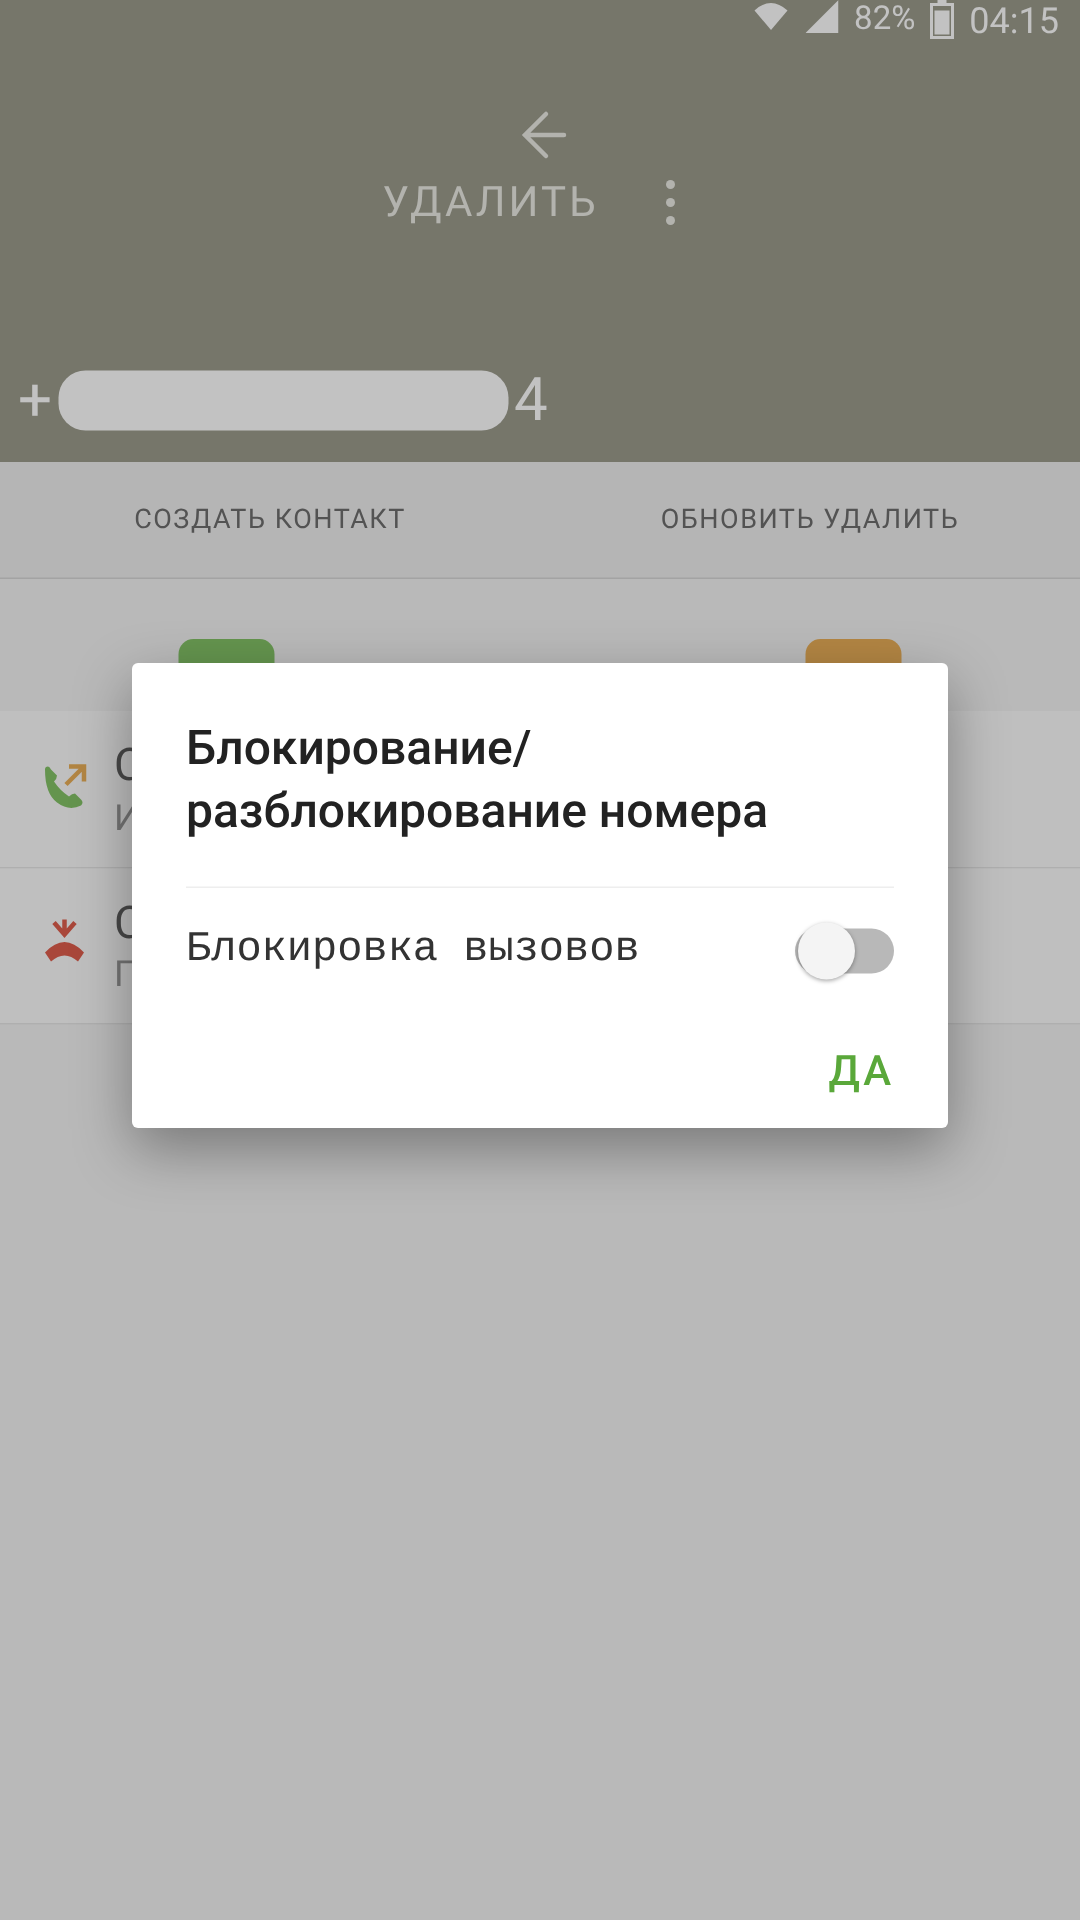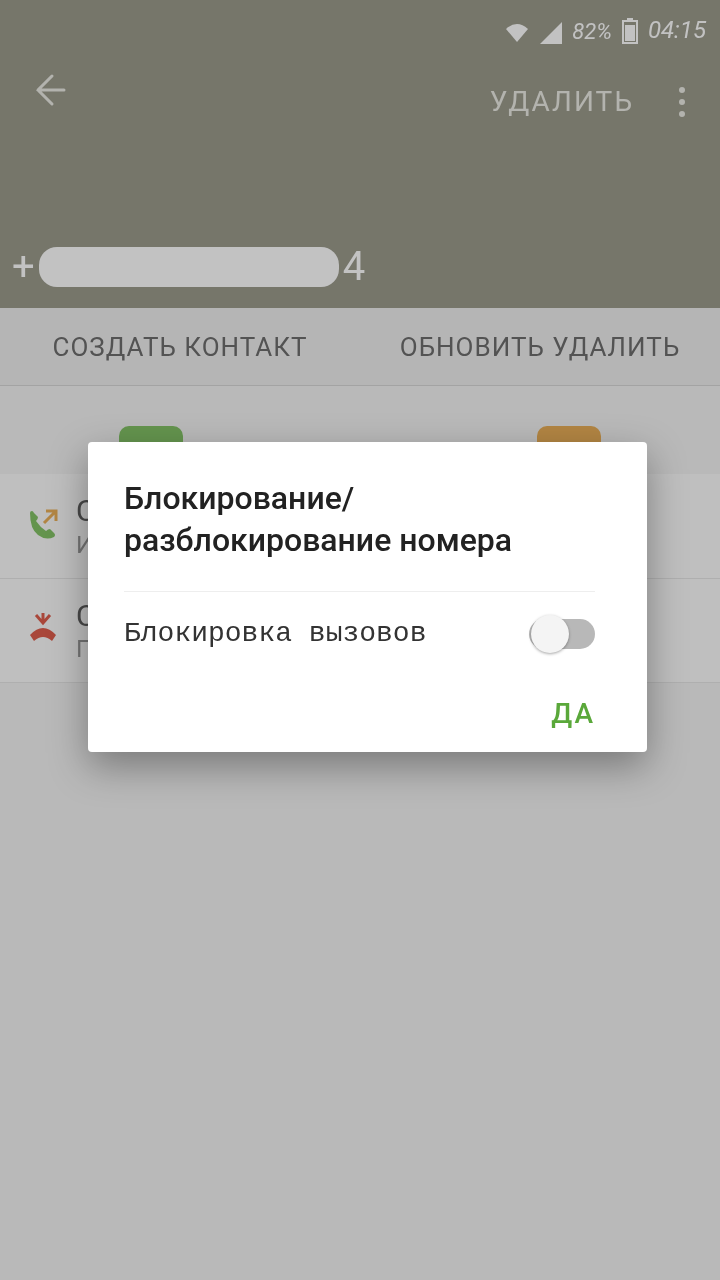--- a/index.html
+++ b/index.html
@@ -2,53 +2,53 @@
 <html><head>
 <meta charset="utf-8">
 <style>
   * { box-sizing: border-box; margin: 0; padding: 0; }
   html, body { width: 720px; height: 1280px; overflow: hidden; font-family: Roboto, Arial, sans-serif; }
   body { background: #f2f2f2; position: relative; }
 
   .scrim { position: absolute; inset: 0; background: rgba(80,80,80,0.35); z-index: 5; }
 
   
-  .statusbar { height: 44px; background: #8a8a79; display: flex; align-items: flex-end; justify-content: flex-end; padding: 0 14px; gap: 10px; color: #fff; font-size: 24px; font-style: italic; }
+  .statusbar { height: 44px; background: #8a8a79; display: flex; align-items: flex-start; justify-content: flex-end; padding: 0 14px; gap: 10px; color: #fff; font-size: 24px; }
   .statusbar .pct { font-size: 22px; }
   .statusbar svg { display: block; }
 
   
   .header { height: 264px; background: #8a8a79; position: relative; color: #fff; }
-  .header-top { display: flex; align-items: flex-end; justify-content: space-between; padding: 18px 20px 0 20px; }
+  .header-top { display: flex; align-items: center; justify-content: space-between; padding: 18px 20px 0 20px; flex-direction: column; }
   .back-btn { width: 56px; height: 56px; display: flex; align-items: center; justify-content: center; }
   .header-right { display: flex; align-items: center; gap: 30px; }
   .delete-btn { font-size: 28px; letter-spacing: 2px; color: #e8e8e0; }
   .more-btn { width: 36px; display: flex; flex-direction: column; align-items: center; gap: 6px; }
   .more-btn span { width: 6px; height: 6px; border-radius: 50%; background: #e8e8e0; }
   .phone-line { position: absolute; left: 12px; bottom: 18px; display: flex; align-items: center; color: #fff; font-size: 40px; }
   .redact { width: 300px; height: 40px; background: #fff; border-radius: 18px; display: inline-block; margin: 0 4px; }
 
   
   .tabrow { height: 78px; background: #ececec; display: flex; border-bottom: 1px solid #d0d0d0; }
-  .tab { flex: 1; display: flex; align-items: center; justify-content: center; font-size: 26px; letter-spacing: 1px; color: #555; }
+  .tab { flex: 1; display: flex; align-items: center; justify-content: center; font-size: 18px; letter-spacing: 1px; color: #555; }
 
   
   .actionrow { height: 88px; display: flex; align-items: flex-end; justify-content: space-around; padding: 0 40px; }
   .chip { width: 64px; height: 48px; border-radius: 10px; position: relative; }
   .chip.green { background: #6fb84e; }
   .chip.greentri { width: 0; height: 0; border-left: 18px solid transparent; border-right: 18px solid transparent; border-bottom: 30px solid #6fb84e; border-radius: 0; }
   .chip.orange { background: #e6a23c; }
 
   
   .logrow { display: flex; align-items: center; gap: 16px; padding: 18px 26px; border-bottom: 1px solid #e2e2e2; background: #fafafa; }
   .logrow .txt { font-size: 30px; color: #444; line-height: 1.25; }
   .logrow .txt small { display: block; font-size: 24px; color: #888; }
 
   
-  .dialog { position: absolute; z-index: 10; left: 88px; right: 73px; top: 442px; background: #fff; border-radius: 4px; box-shadow: 0 14px 38px rgba(0,0,0,0.35); padding: 36px 52px 22px 36px; }
+  .dialog { position: absolute; z-index: 10; left: 88px; right: 88px; top: 442px; background: #fff; border-radius: 4px; box-shadow: 0 14px 38px rgba(0,0,0,0.35); padding: 36px 36px 22px 36px; }
   .dialog-title { font-size: 32px; font-weight: 500; color: #222; line-height: 1.3; margin-bottom: 30px; }
   .dlg-row { display: flex; align-items: center; justify-content: space-between; padding: 26px 0; border-top: 1px solid #eee; font-family: Liberation Mono, monospace; }
   .dlg-row:first-of-type { border-top: none; }
   .dlg-row .lbl { font-size: 28px; color: #333; }
   .toggle { width: 66px; height: 30px; background: #b8b8b8; border-radius: 15px; position: relative; }
   .toggle::after { content: ""; position: absolute; left: 2px; top: -4px; width: 38px; height: 38px; background: #f4f4f4; border-radius: 50%; box-shadow: 0 1px 3px rgba(0,0,0,0.35); }
   .dlg-actions { display: flex; justify-content: flex-end; gap: 56px; padding-top: 22px; }
   .dlg-btn { font-size: 28px; font-weight: 500; letter-spacing: 2px; color: #5aa83a; }
 </style>
 </head>

